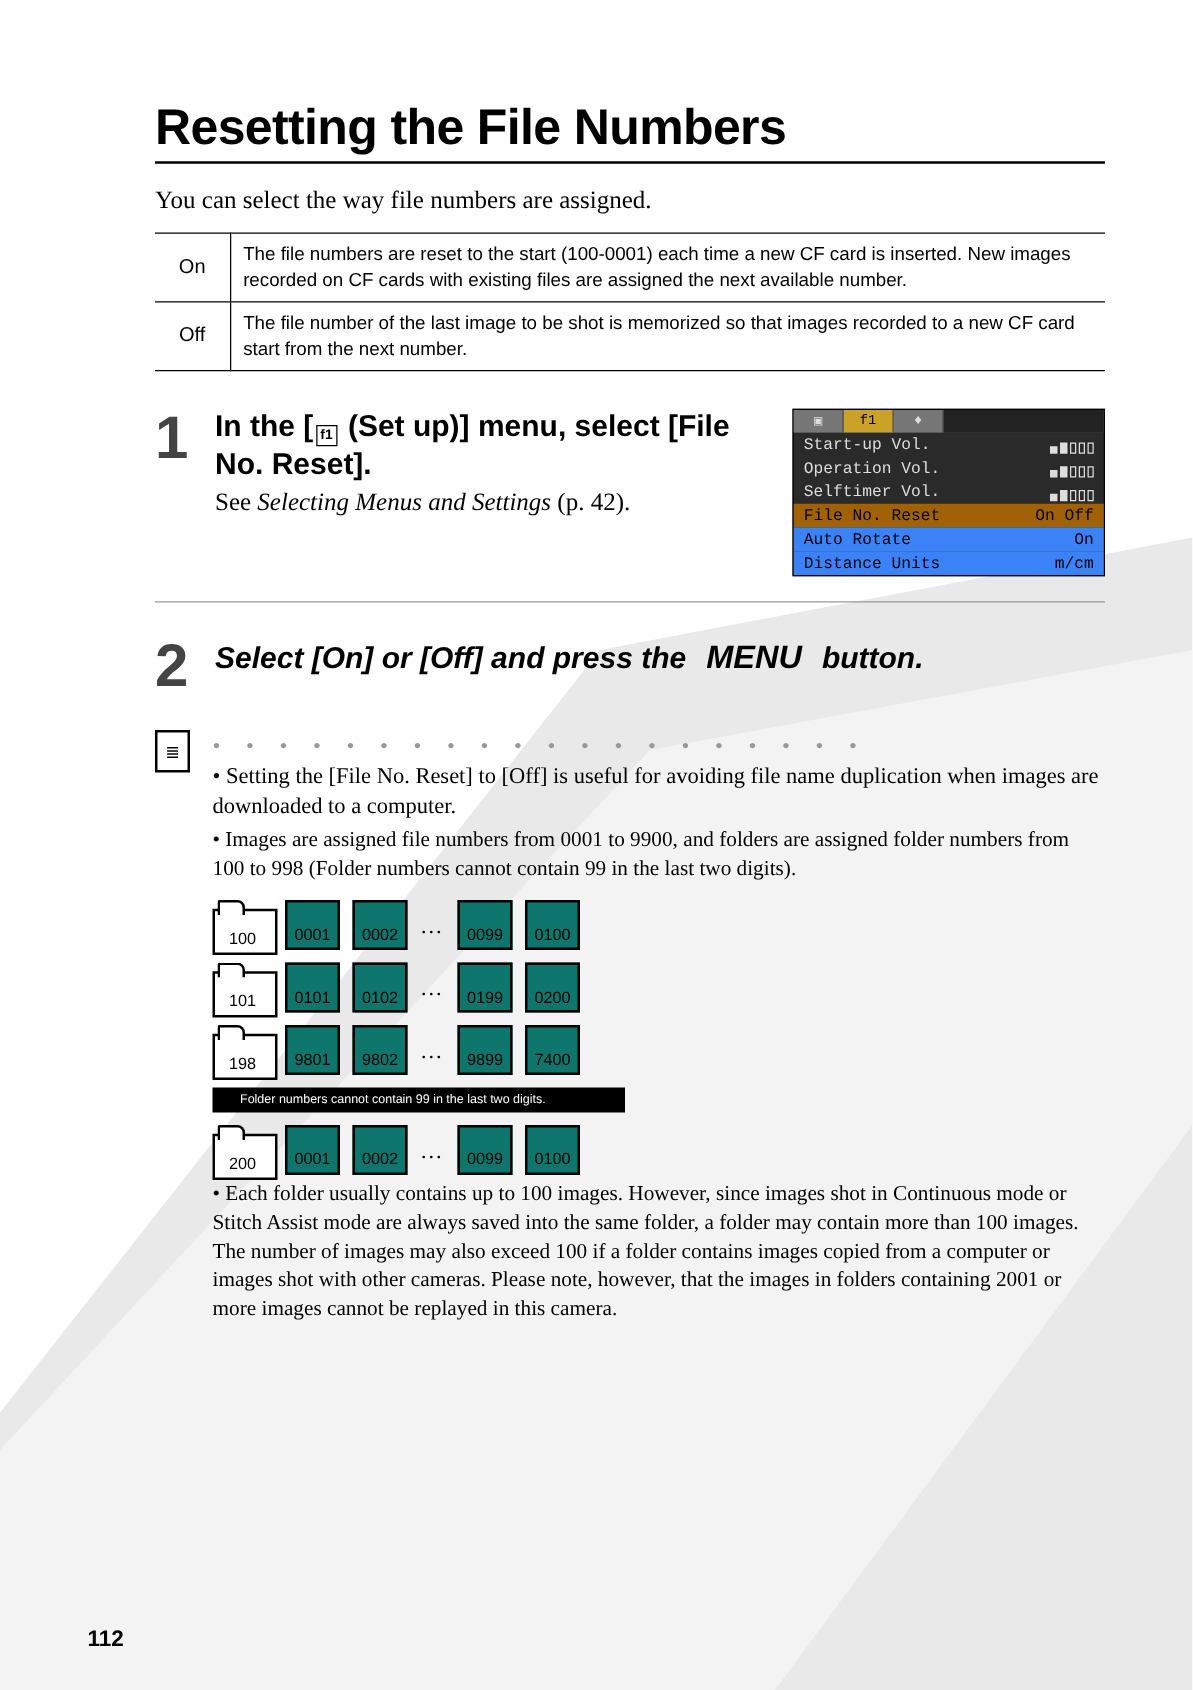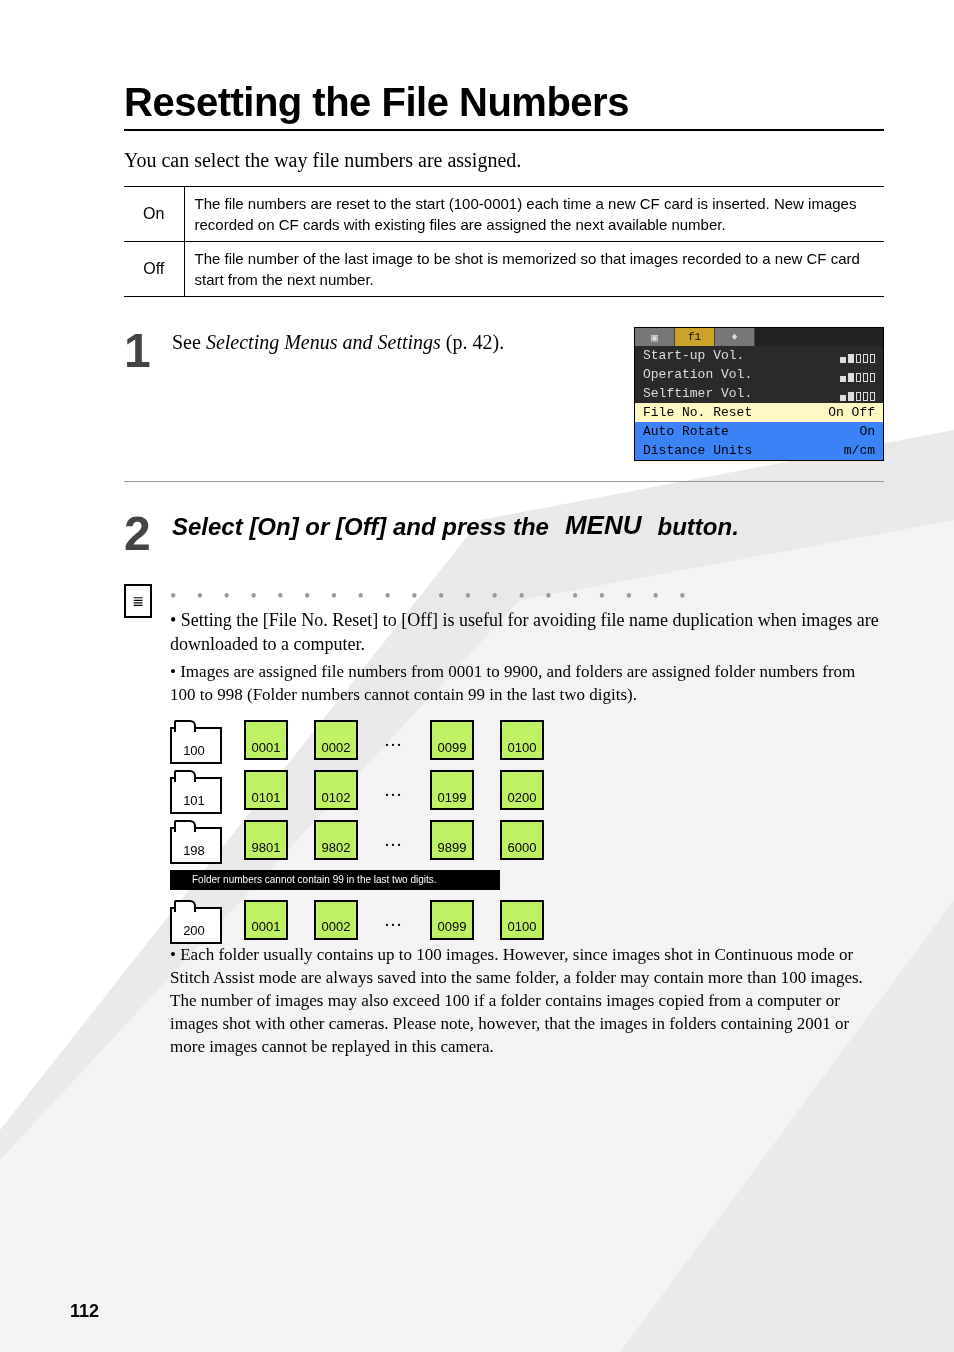--- a/index.html
+++ b/index.html
@@ -20,43 +20,43 @@
   .step .sthead { font-family: Arial, sans-serif; font-weight: 700; font-size: 24px; line-height: 1.25; }
   .step .stsub { font-size: 20px; margin-top: 4px; }
   .step .stsub em { font-style: italic; }
   .lcd-wrap { margin-left: auto; }
   .lcd { width: 250px; background: #2a2a2a; border: 1px solid #000; padding: 0; font-family: "Courier New", monospace; color: #ddd; font-size: 13px; }
   .lcd .tabs { display: flex; gap: 0; background: #555; }
   .lcd .tabs .tab { flex: 0 0 auto; width: 40px; height: 18px; background: #777; border-right: 1px solid #444; display:flex; align-items:center; justify-content:center; font-size:11px; }
   .lcd .tabs .tab.sel { background: #c9a227; color:#000; }
   .lcd .tabs .filler { flex: 1; background:#222; }
   .lcd-row { display:flex; justify-content:space-between; padding: 2px 8px; }
-  .lcd-row.hi { background:#fef9c3; color:#000;gap:12px; }
+  .lcd-row.hi { background:#a16207; color:#000;gap:12px; }
   .lcd-row.inv { background:#3b82f6; color:#000; }
   .bars { display:inline-flex; gap:2px; align-items:flex-end; }
   .bars i { display:inline-block; width:6px; background:#ddd; }
   .bars i.b2 { height:9px; background:#ddd; }
   .bars i.b1 { height:6px; background:#ddd; }
   .bars i.e { height:9px; background:transparent; border:1px solid #ddd; width:5px; }
   .divline { border:none; border-top:1px solid #999; margin: 20px 0 28px; }
   .menu-line { font-family: Arial, sans-serif; font-weight:700; font-size:24px; display:flex; align-items:flex-end; gap:16px; flex-wrap:wrap;font-style:italic; }
   .menu-word { font-family: "Arial Black", Arial, sans-serif; font-weight:900; font-size:26px; }
   .note-row { display:flex; gap:18px; margin-top: 26px; }
   .note-icon { width:28px; height:34px; border:2px solid #000; display:flex; align-items:center; justify-content:center; font-size:14px; font-family:Arial, sans-serif; }
   .note-body { flex:1; font-size:18px; line-height:1.35; }
   .note-body .dots { letter-spacing: 8px; color:#999; font-size:18px; display:block; height:16px; margin-bottom:8px; }
   h3.sub { font-family: Arial, sans-serif; font-weight:800; font-size:20px; margin-top: 14px; }
   .sub-body { font-size:17px; line-height:1.35; margin-top:4px; }
   .diagram { margin-top: 14px; display:flex; flex-direction:column; gap:10px; }
-  .drow { display:flex; align-items:center; gap:26px; }
+  .drow { display:flex; align-items:center; gap:10px; }
   .folder { width:48px; height:40px; position:relative; }
   .folder::before { content:""; position:absolute; left:0; top:7px; width:48px; height:33px; border:2px solid #000; background:#fff; }
   .folder::after { content:""; position:absolute; left:4px; top:0; width:18px; height:10px; border:2px solid #000; border-bottom:none; border-radius:2px 6px 0 0; background:#fff; }
   .fnum { position:absolute; left:0; top:22px; width:48px; text-align:center; font-size:13px; font-family:Arial,sans-serif; z-index:2; }
-  .file { width:44px; height:40px; border:2px solid #000; background:#bef264; display:flex; align-items:flex-end; justify-content:center; font-size:13px; font-family:Arial,sans-serif; padding-bottom:2px; }
+  .file { width:44px; height:40px; border:2px solid #000; background:#0f766e; display:flex; align-items:flex-end; justify-content:center; font-size:13px; font-family:Arial,sans-serif; padding-bottom:2px; }
   .ellips { font-size:18px; letter-spacing:2px; }
   .caption-bar { background:#000; color:#fff; font-size:10px; font-family:Arial,sans-serif; padding:3px 22px; width: 330px; }
   .pagenum { position:absolute; bottom:30px; left:70px; font-family:Arial, sans-serif; font-weight:700; font-size:18px; }
   .setup-icon { display:inline-flex; width:17px; height:17px; border:1.5px solid #000; align-items:center; justify-content:center; font-size:11px; font-family:Arial,sans-serif; font-weight:700; vertical-align:-2px; margin:0 2px; }
 </style>
 </head>
 <body>
 
 <svg class="gray-wash" viewBox="0 0 954 1352" preserveAspectRatio="none">
   <polygon points="0,1352 954,1352 954,430 480,520 0,1130" fill="#e9e9e9"></polygon>
@@ -80,20 +80,23 @@
       <td class="label">Off</td>
       <td>The file number of the last image to be shot is memorized so that images recorded to a new CF card start from the next number.</td>
     </tr>
   </tbody>
     </table>
 
   <div class="steps">
     <div class="step">
       <div class="bignum">1</div>
       <div class="stbody">
+        <div class="sthead">
+          <span>In the [</span><span class="setup-icon">f1</span><span> (Set up)] menu, select [File No. Reset].</span>
+        </div>
         <div class="stsub">
           <span>See </span><em>Selecting Menus and Settings</em><span> (p. 42).</span>
         </div>
       </div>
       <div class="lcd-wrap">
         <div class="lcd">
           <div class="tabs">
             <div class="tab">▣</div>
             <div class="tab sel">f1</div>
             <div class="tab">♦</div>
@@ -189,21 +192,21 @@
           <div class="file">0200</div>
         </div>
         <div class="drow">
           <div class="folder">
               <div class="fnum">198</div>
             </div>
           <div class="file">9801</div>
           <div class="file">9802</div>
           <div class="ellips">…</div>
           <div class="file">9899</div>
-          <div class="file">6000</div>
+          <div class="file">7400</div>
         </div>
         <div class="caption-bar">Folder numbers cannot contain 99 in the last two digits.</div>
         <div class="drow">
           <div class="folder">
               <div class="fnum">200</div>
             </div>
           <div class="file">0001</div>
           <div class="file">0002</div>
           <div class="ellips">…</div>
           <div class="file">0099</div>

